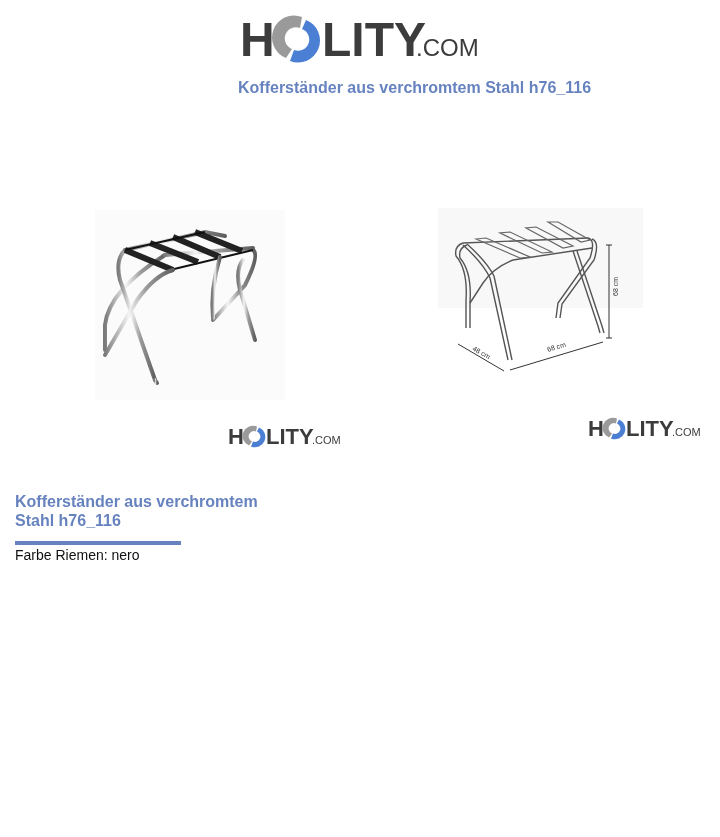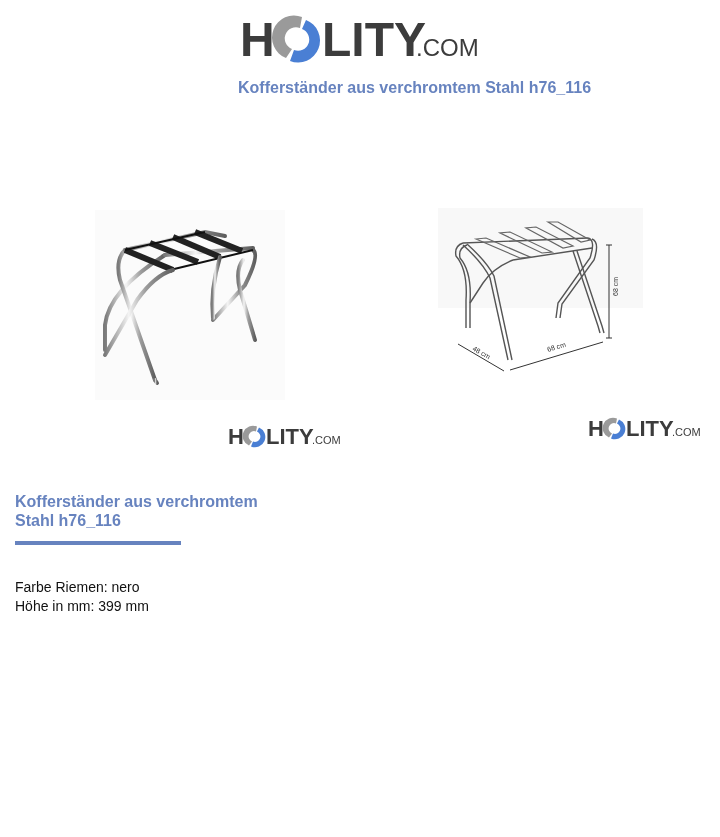--- a/index.html
+++ b/index.html
@@ -73,21 +73,21 @@
       position: absolute;
       left: 15px;
       top: 541px;
       width: 166px;
       height: 4px;
       background: #6783bf;
     }
     .spec-list {
       position: absolute;
       left: 15px;
-      top: 578px;
+      top: 546px;
       margin: 0;
       padding: 0;
       list-style: none;
       font-size: 14px;
       color: #111111;
       line-height: 19px;
     }
     .spec-list li {
       white-space: nowrap;
     }
@@ -204,14 +204,13 @@
   </g>
   <text x="38" y="20" font-family="Liberation Sans, sans-serif" font-weight="bold" font-size="22" class="logo-text-dark">LITY</text>
   <text x="84" y="20" font-family="Liberation Sans, sans-serif" font-size="11" class="logo-text-dark">.COM</text>
 </svg>
 
 <div class="product-heading">Kofferständer aus verchromtem Stahl h76_116</div>
 <div class="heading-rule"></div>
 
 <ul class="spec-list">
   <li>Farbe Riemen: nero</li>
-  <li>Höhe in mm: 399 mm</li>
 </ul>
 
 </body></html>

